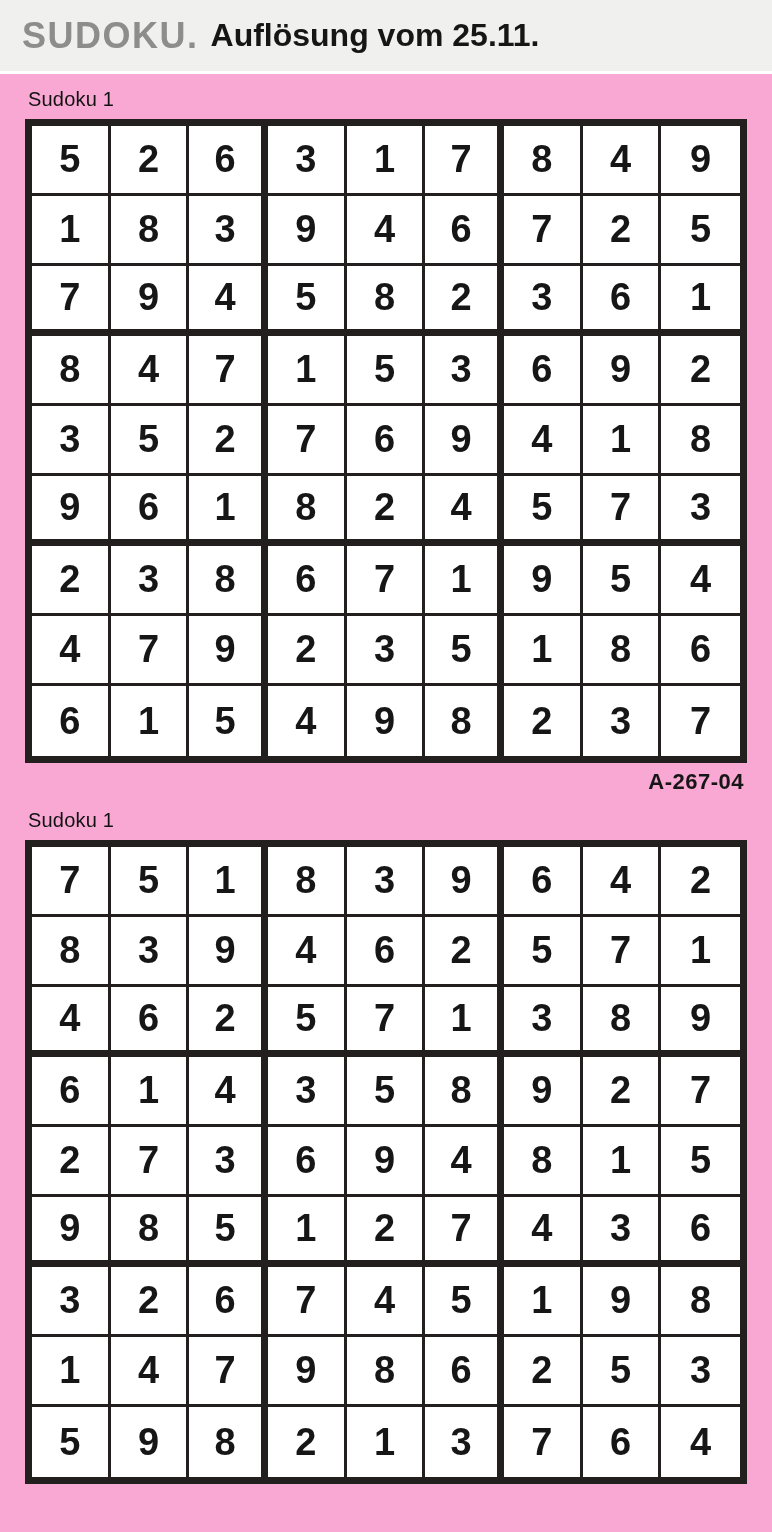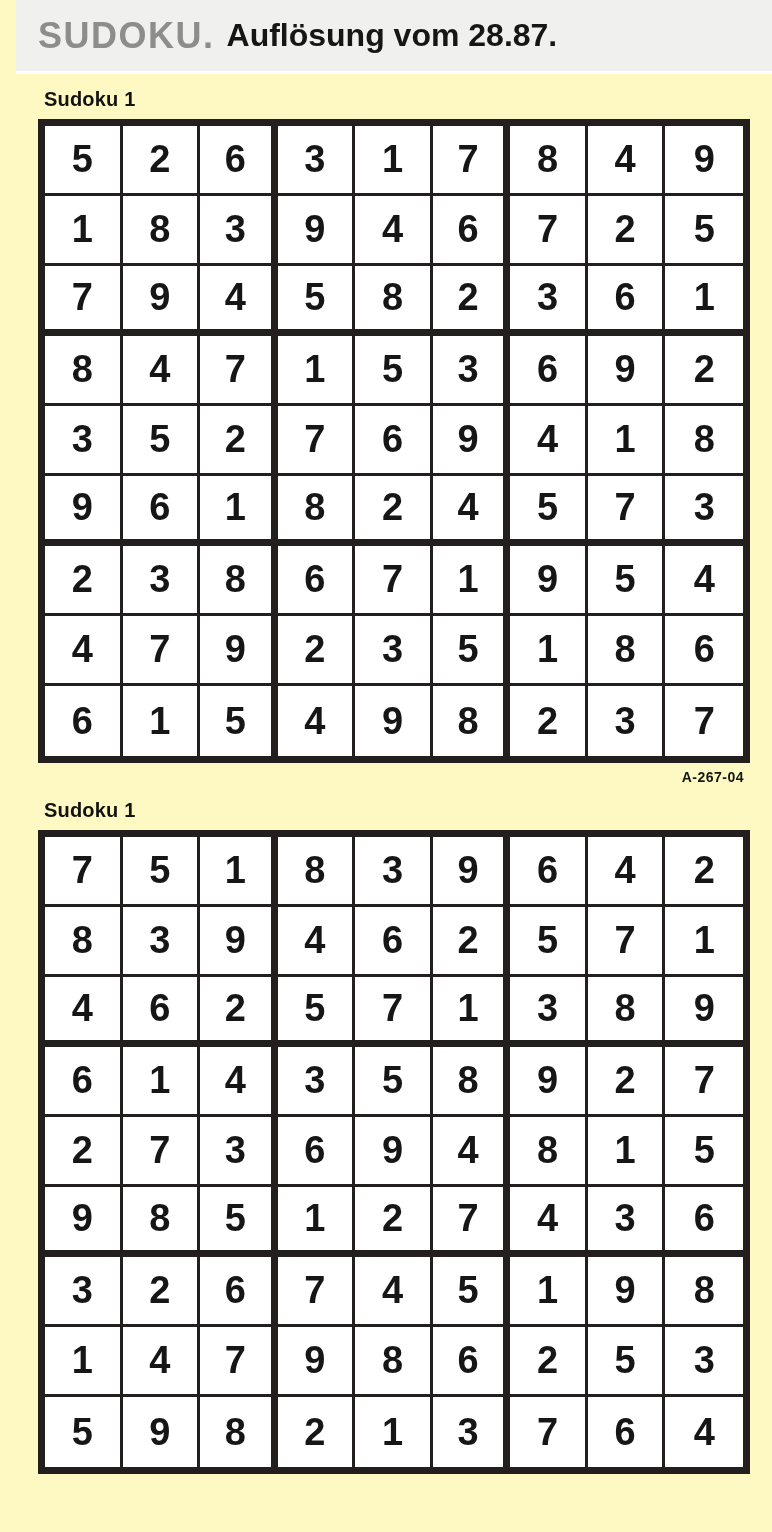--- a/index.html
+++ b/index.html
@@ -13,23 +13,22 @@
     font-family: "Liberation Sans", sans-serif;
     color: #1a1a1a;
     overflow: hidden;
     position: relative;
   }
 
   .page {
     width: 772px;
     height: 1532px;
     box-sizing: border-box;
-    background: #fef9c3;
+    background: #f9a8d4;
     position: relative;
-    padding-left: 16px;
   }
 
   
   .header {
     height: 74px;
     box-sizing: border-box;
     background: #f0f0ee;
     border-bottom: 3px solid #ffffff;
     display: flex;
     align-items: center;
@@ -50,21 +49,21 @@
     white-space: nowrap;
   }
 
   
   .puzzle {
     padding: 0 22px;
     box-sizing: border-box;
   }
   .puzzle-title {
     font-size: 20px;
-    font-weight: bold;
+    font-weight: normal;
     color: #121212;
     margin: 14px 0 8px 6px;
     letter-spacing: 0.2px;
   }
 
   .grid-wrap {
     display: flex;
     justify-content: center;
   }
 
@@ -102,35 +101,35 @@
   }
   .cell.last-col {
     border-right: none;
   }
   .cell.last-row {
     border-bottom: none;
   }
 
   .puzzle-code {
     text-align: right;
-    font-size: 14px;
+    font-size: 22px;
     font-weight: bold;
     color: #161616;
     margin: 6px 6px 0 0;
     letter-spacing: 0.5px;
   }
 </style>
 </head>
 <body>
 
 <div class="page">
 
   <div class="header">
     <span class="header-title">SUDOKU.</span>
-    <span class="header-sub">Auflösung vom 28.87.</span>
+    <span class="header-sub">Auflösung vom 25.11.</span>
   </div>
 
   <div class="puzzle">
     <div class="puzzle-title">Sudoku 1</div>
     <div class="grid-wrap">
       <div class="sudoku-grid" id="grid-1">
           <div class="cell">5</div>
           <div class="cell">2</div>
           <div class="cell box-right">6</div>
           <div class="cell">3</div>

